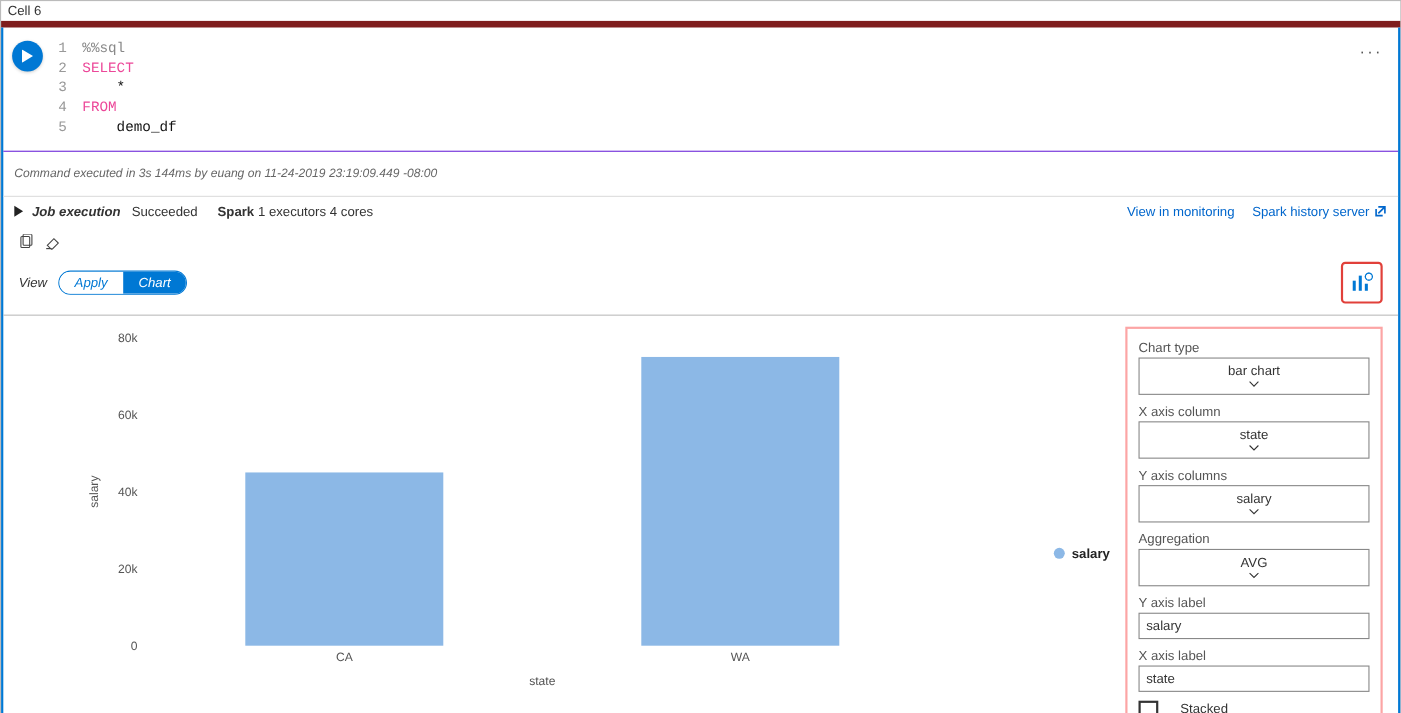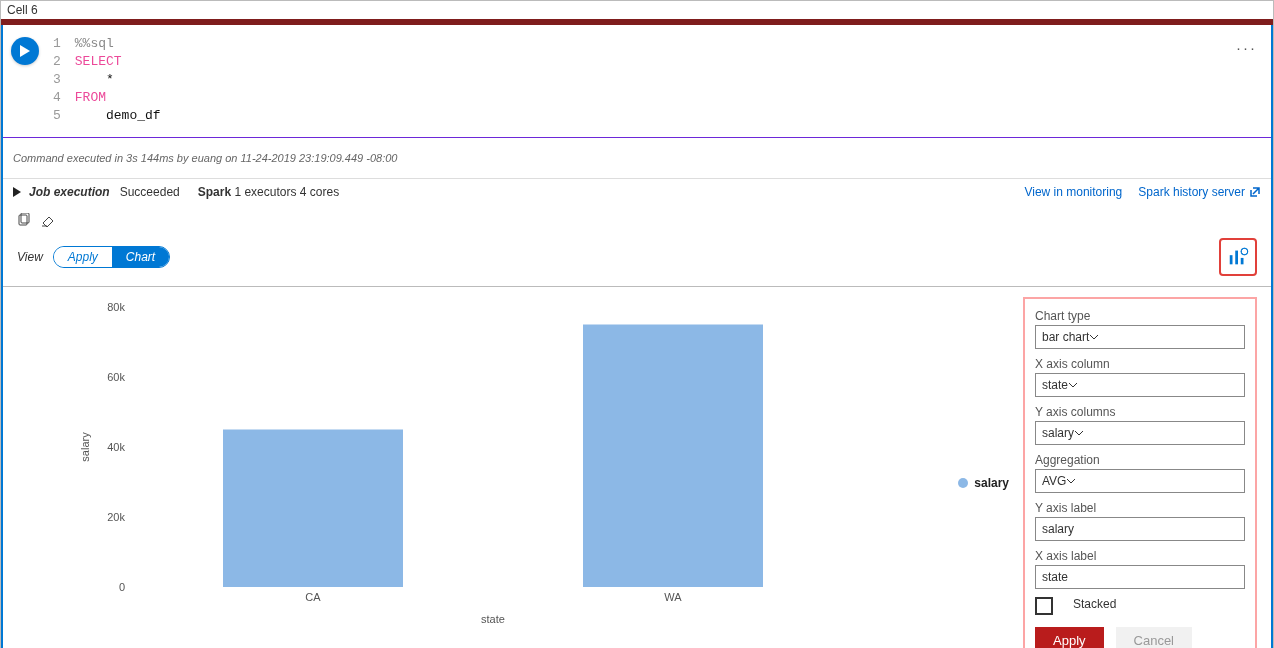--- a/index.html
+++ b/index.html
@@ -45,21 +45,21 @@
 .chart-plot-wrap { flex: 1; position: relative; }
 .chart-svg { width: 100%; height: 330px; }
 .axis-text { font-size: 11px; fill: #555; }
 .bar-rect { fill: #8cb8e6; }
 .legend-wrap { display: flex; align-items: center; gap: 6px; position: absolute; right: 0; top: 50%; transform: translateY(-50%); }
 .legend-dot { width: 10px; height: 10px; border-radius: 50%; background: #8cb8e6; }
 .legend-text { font-size: 12px; font-weight: 600; color: #222; }
 .settings-panel { width: 234px; border: 2px solid #fca5a5; padding: 10px 10px 12px 10px; font-size: 12px; }
 .settings-panel label { display: block; color: #555; font-size: 12px; margin-bottom: 2px; }
 .settings-panel .ctrl { width: 100%; border: 1px solid #888; padding: 4px 6px; font-size: 12px; background: #fff; margin-bottom: 8px; position: relative; }
-.select-row { display: flex; align-items: center; justify-content: flex-start; }
+.select-row { display: flex; align-items: center; justify-content: center; flex-direction: column; }
 .chev { width: 10px; height: 10px; }
 .checkbox-row { display: flex; align-items: flex-start; gap: 20px; margin: 6px 0 12px 0; }
 .checkbox-box { width: 18px; height: 18px; border: 2px solid #333; background: #fff; }
 .btn-row { display: flex; gap: 12px; }
 .btn { padding: 6px 18px; font-size: 13px; border: none; cursor: pointer; }
 .btn-apply { background: #b91c1c; color: #fff; }
 .btn-cancel { background: #f1f1f1; color: #999; }
 </style>
 </head>
 <body>

